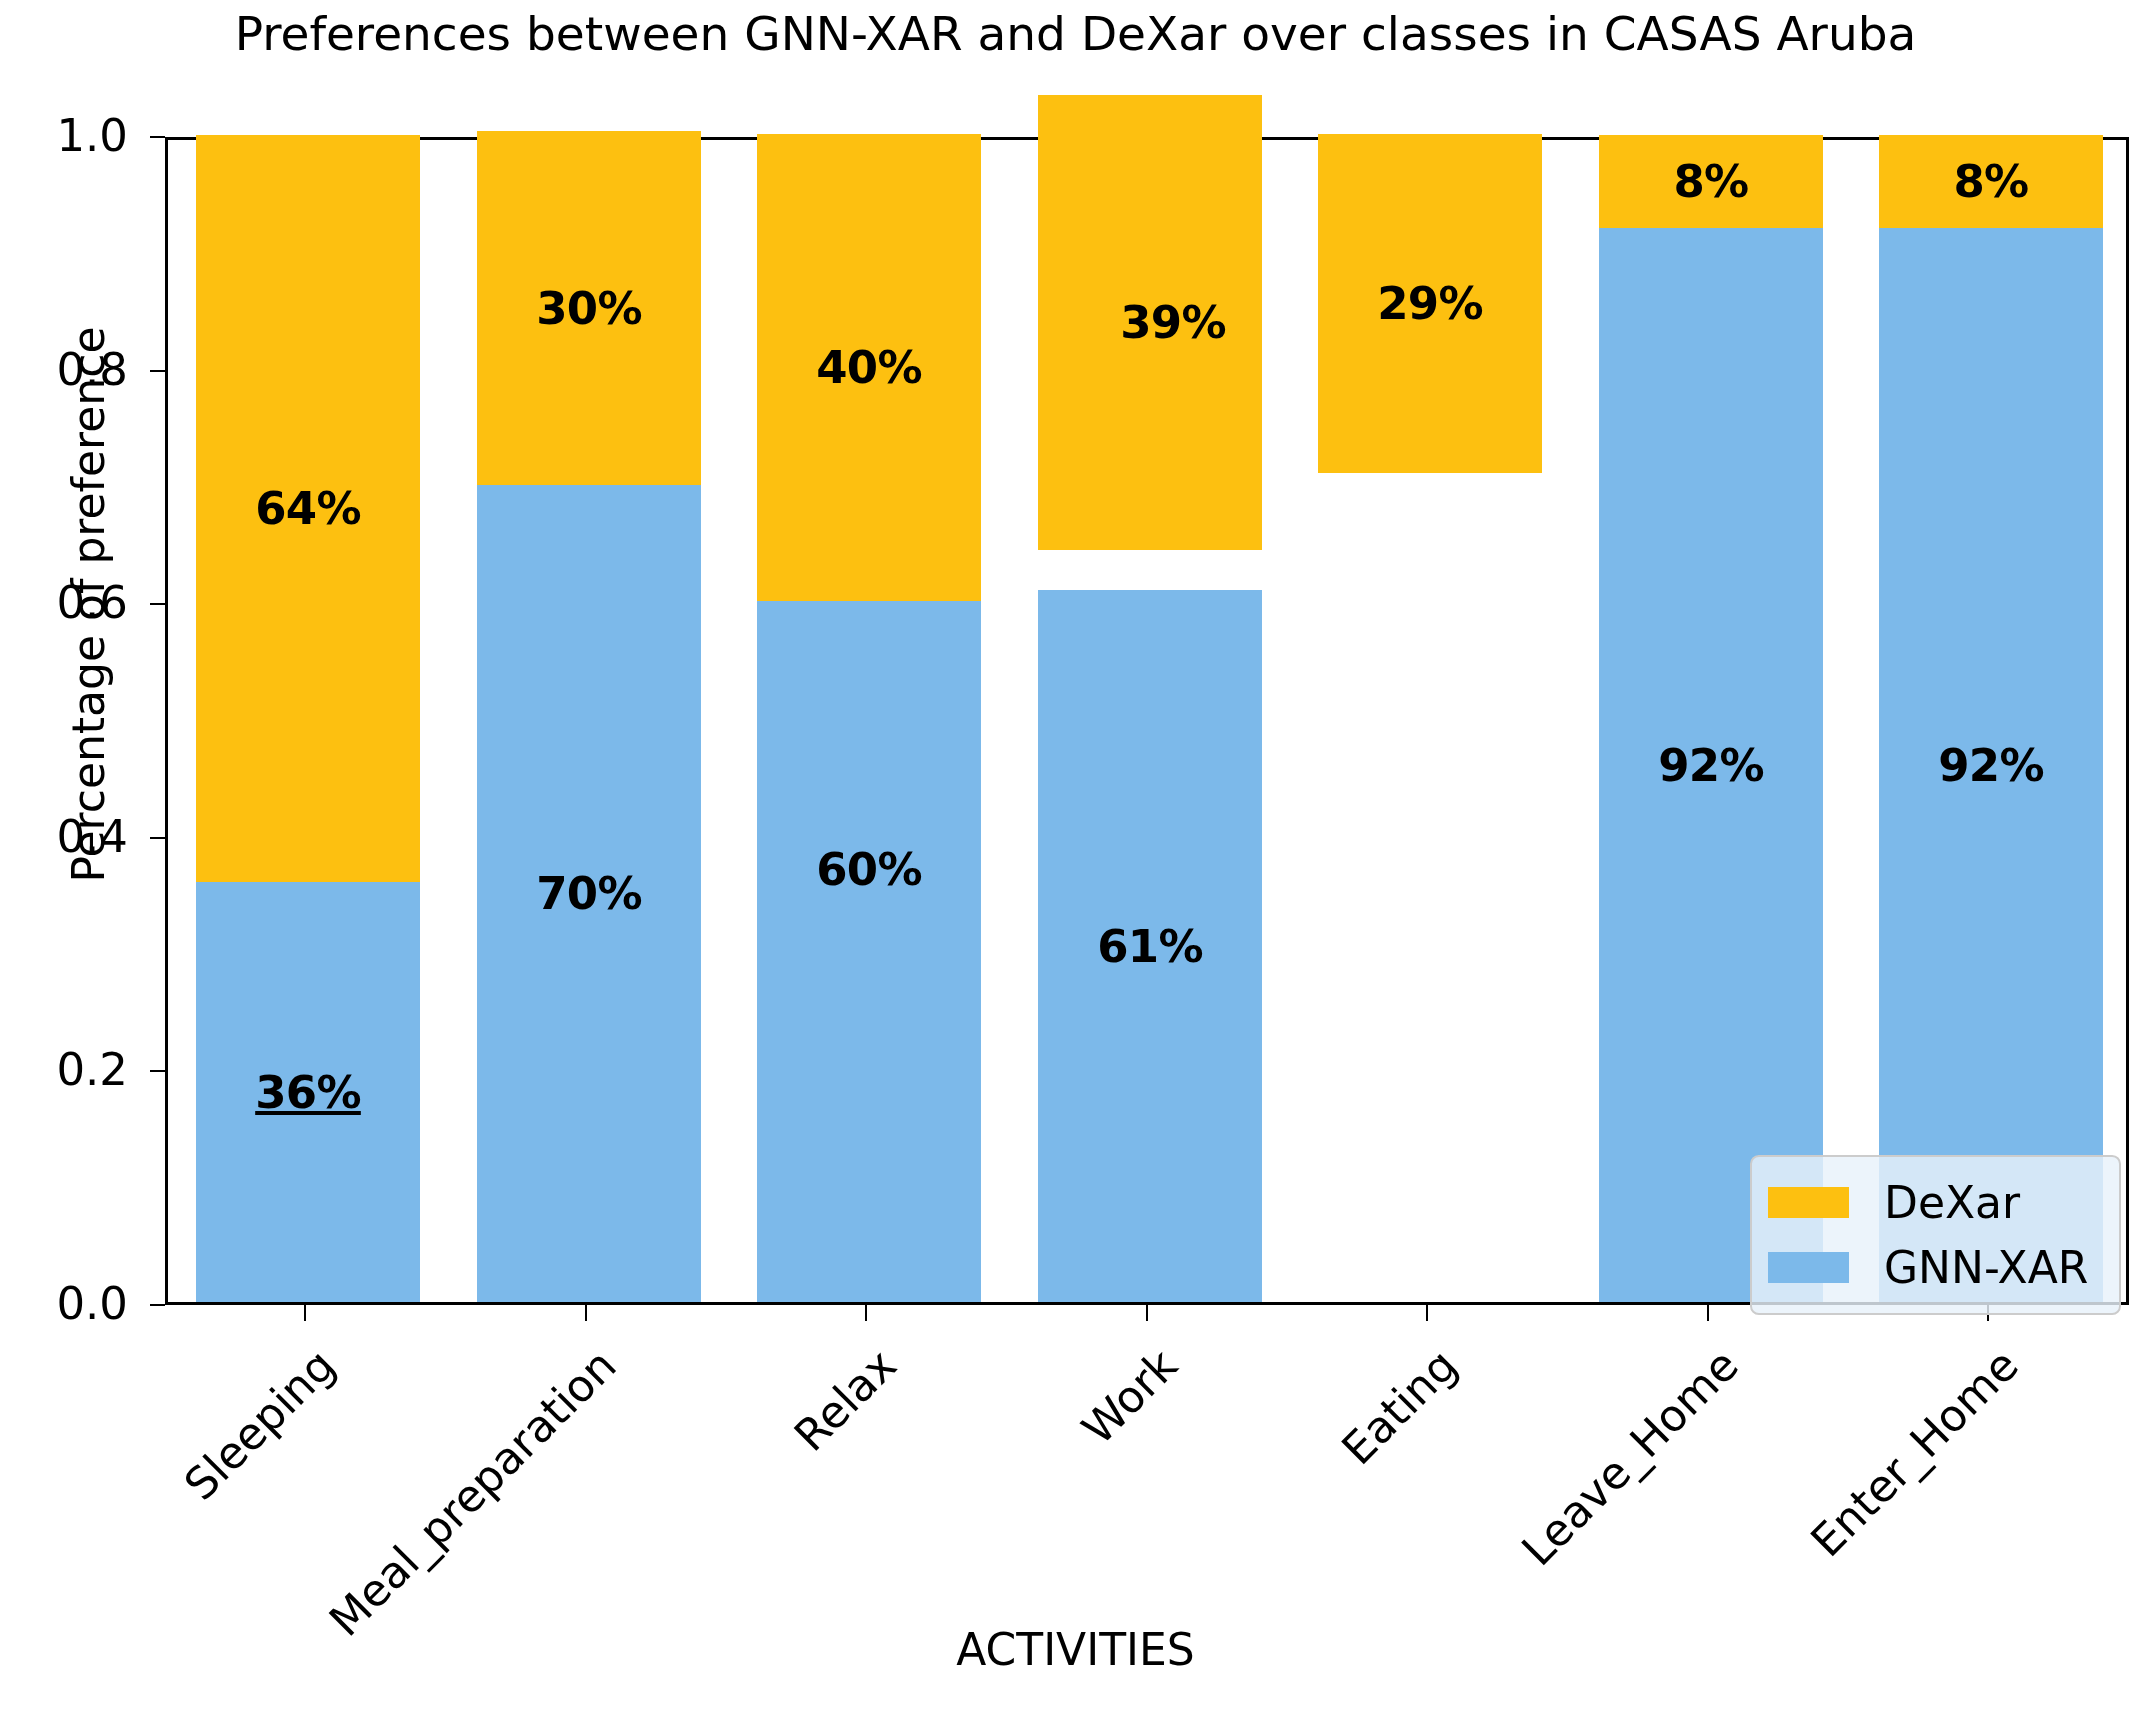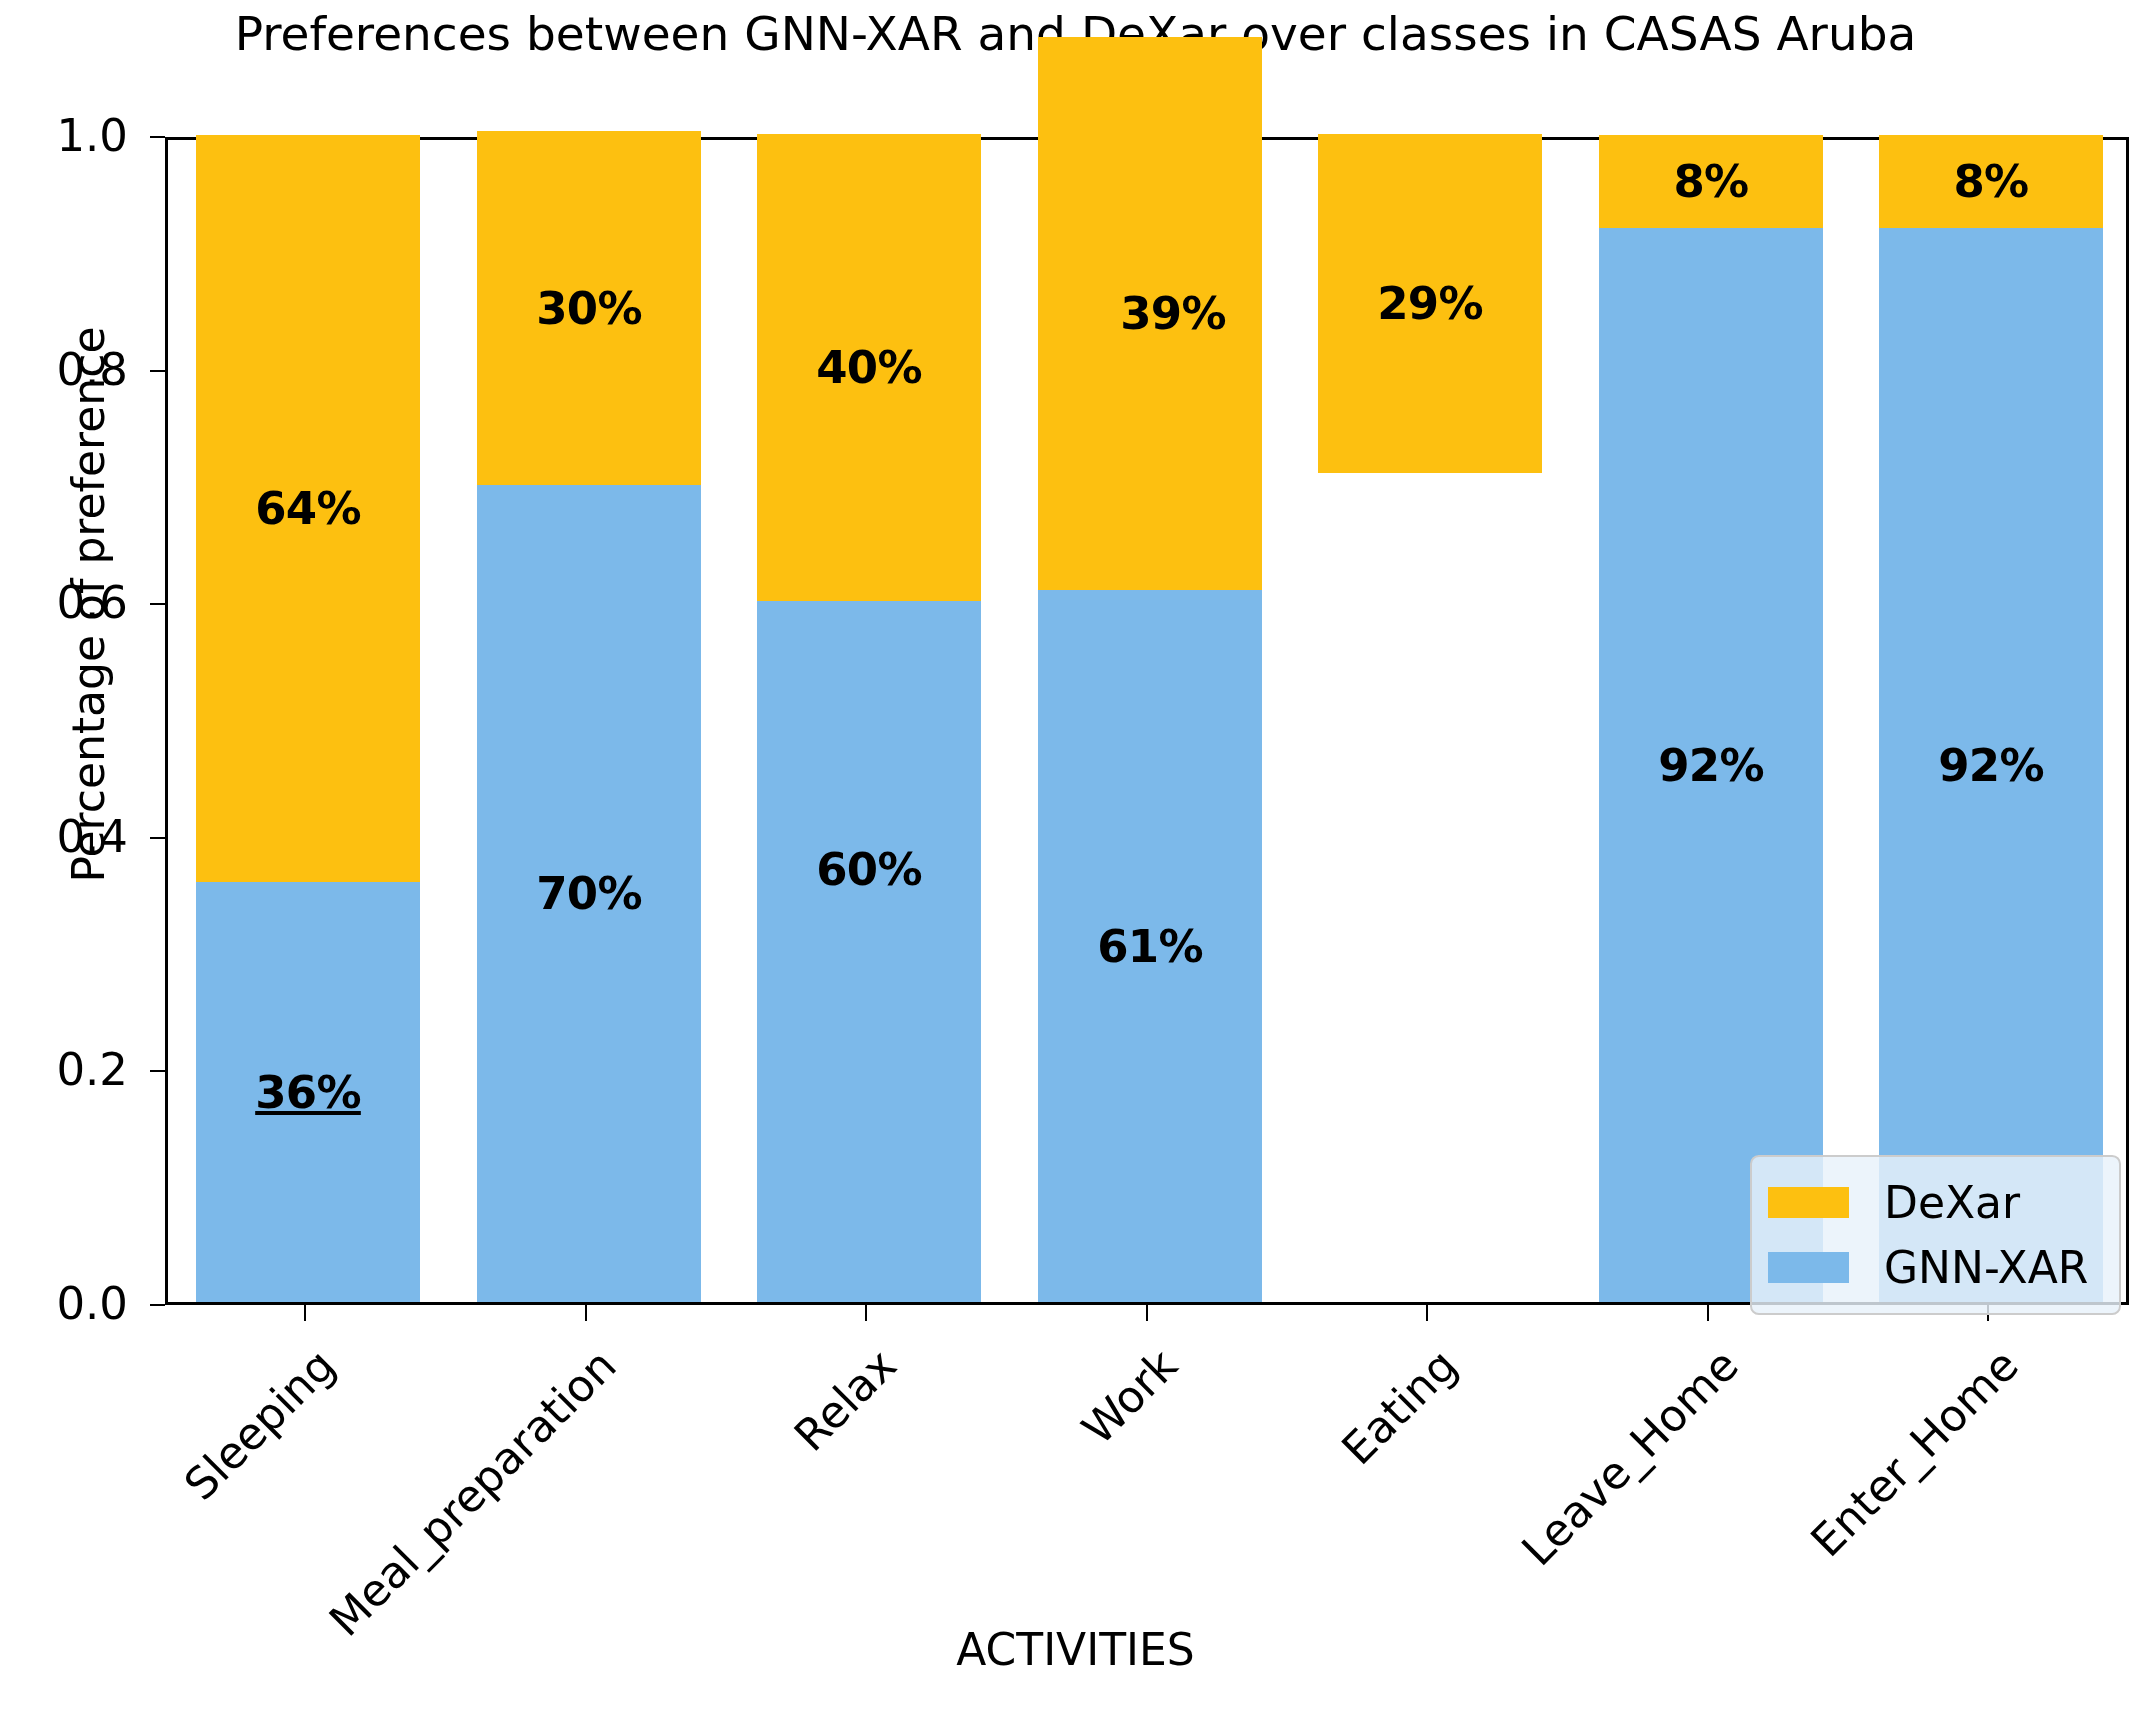--- a/index.html
+++ b/index.html
@@ -227,21 +227,21 @@
             <span class="seg-label">60%</span>
           </div>
           <div class="seg seg-yellow" style="background: rgb(253, 192, 16); bottom: 701px; height: 467px;">
             <span class="seg-label">40%</span>
           </div>
         </div>
         <div class="bar-group" style="left: 870px; width: 224px;">
           <div class="seg seg-blue" style="background: rgb(124, 185, 234); bottom: 0px; height: 712px;">
             <span class="seg-label">61%</span>
           </div>
-          <div class="seg seg-yellow" style="background: rgb(253, 192, 16); bottom: 712px; height: 553px; padding-left: 46px;">
+          <div class="seg seg-yellow" style="background: rgb(253, 192, 16); bottom: 752px; height: 455px; padding-left: 46px;">
             <span class="seg-label">39%</span>
           </div>
         </div>
         <div class="bar-group" style="left: 1150px; width: 224px;">
           <div class="seg seg-yellow" style="background: rgb(253, 192, 16); bottom: 829px; height: 339px;">
             <span class="seg-label">29%</span>
           </div>
         </div>
         <div class="bar-group" style="left: 1431px; width: 224px;">
           <div class="seg seg-blue" style="background: rgb(124, 185, 234); bottom: 0px; height: 1074px;">

